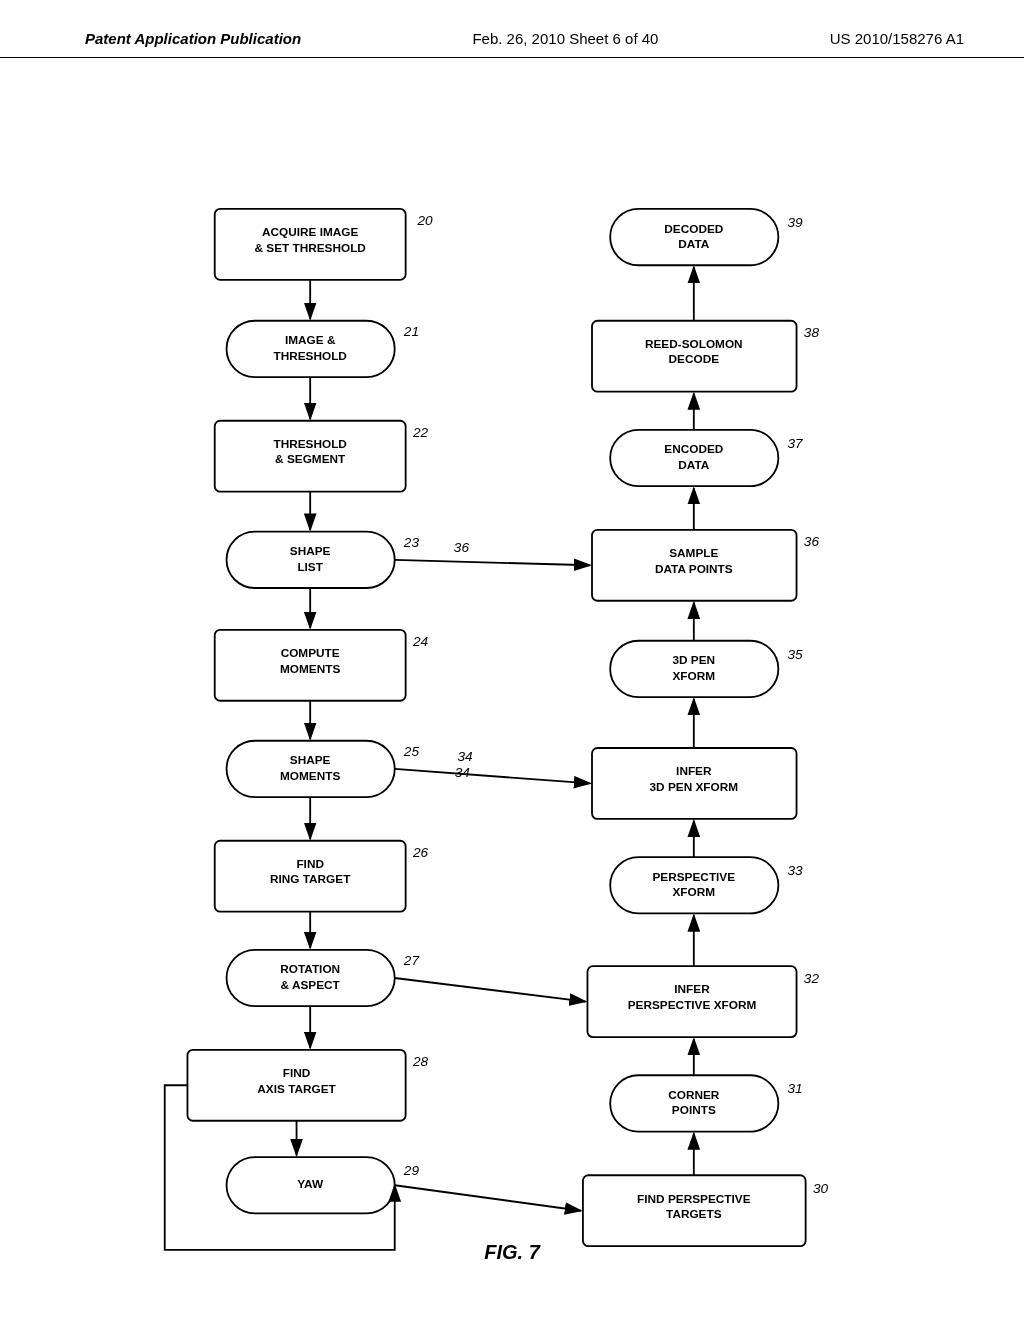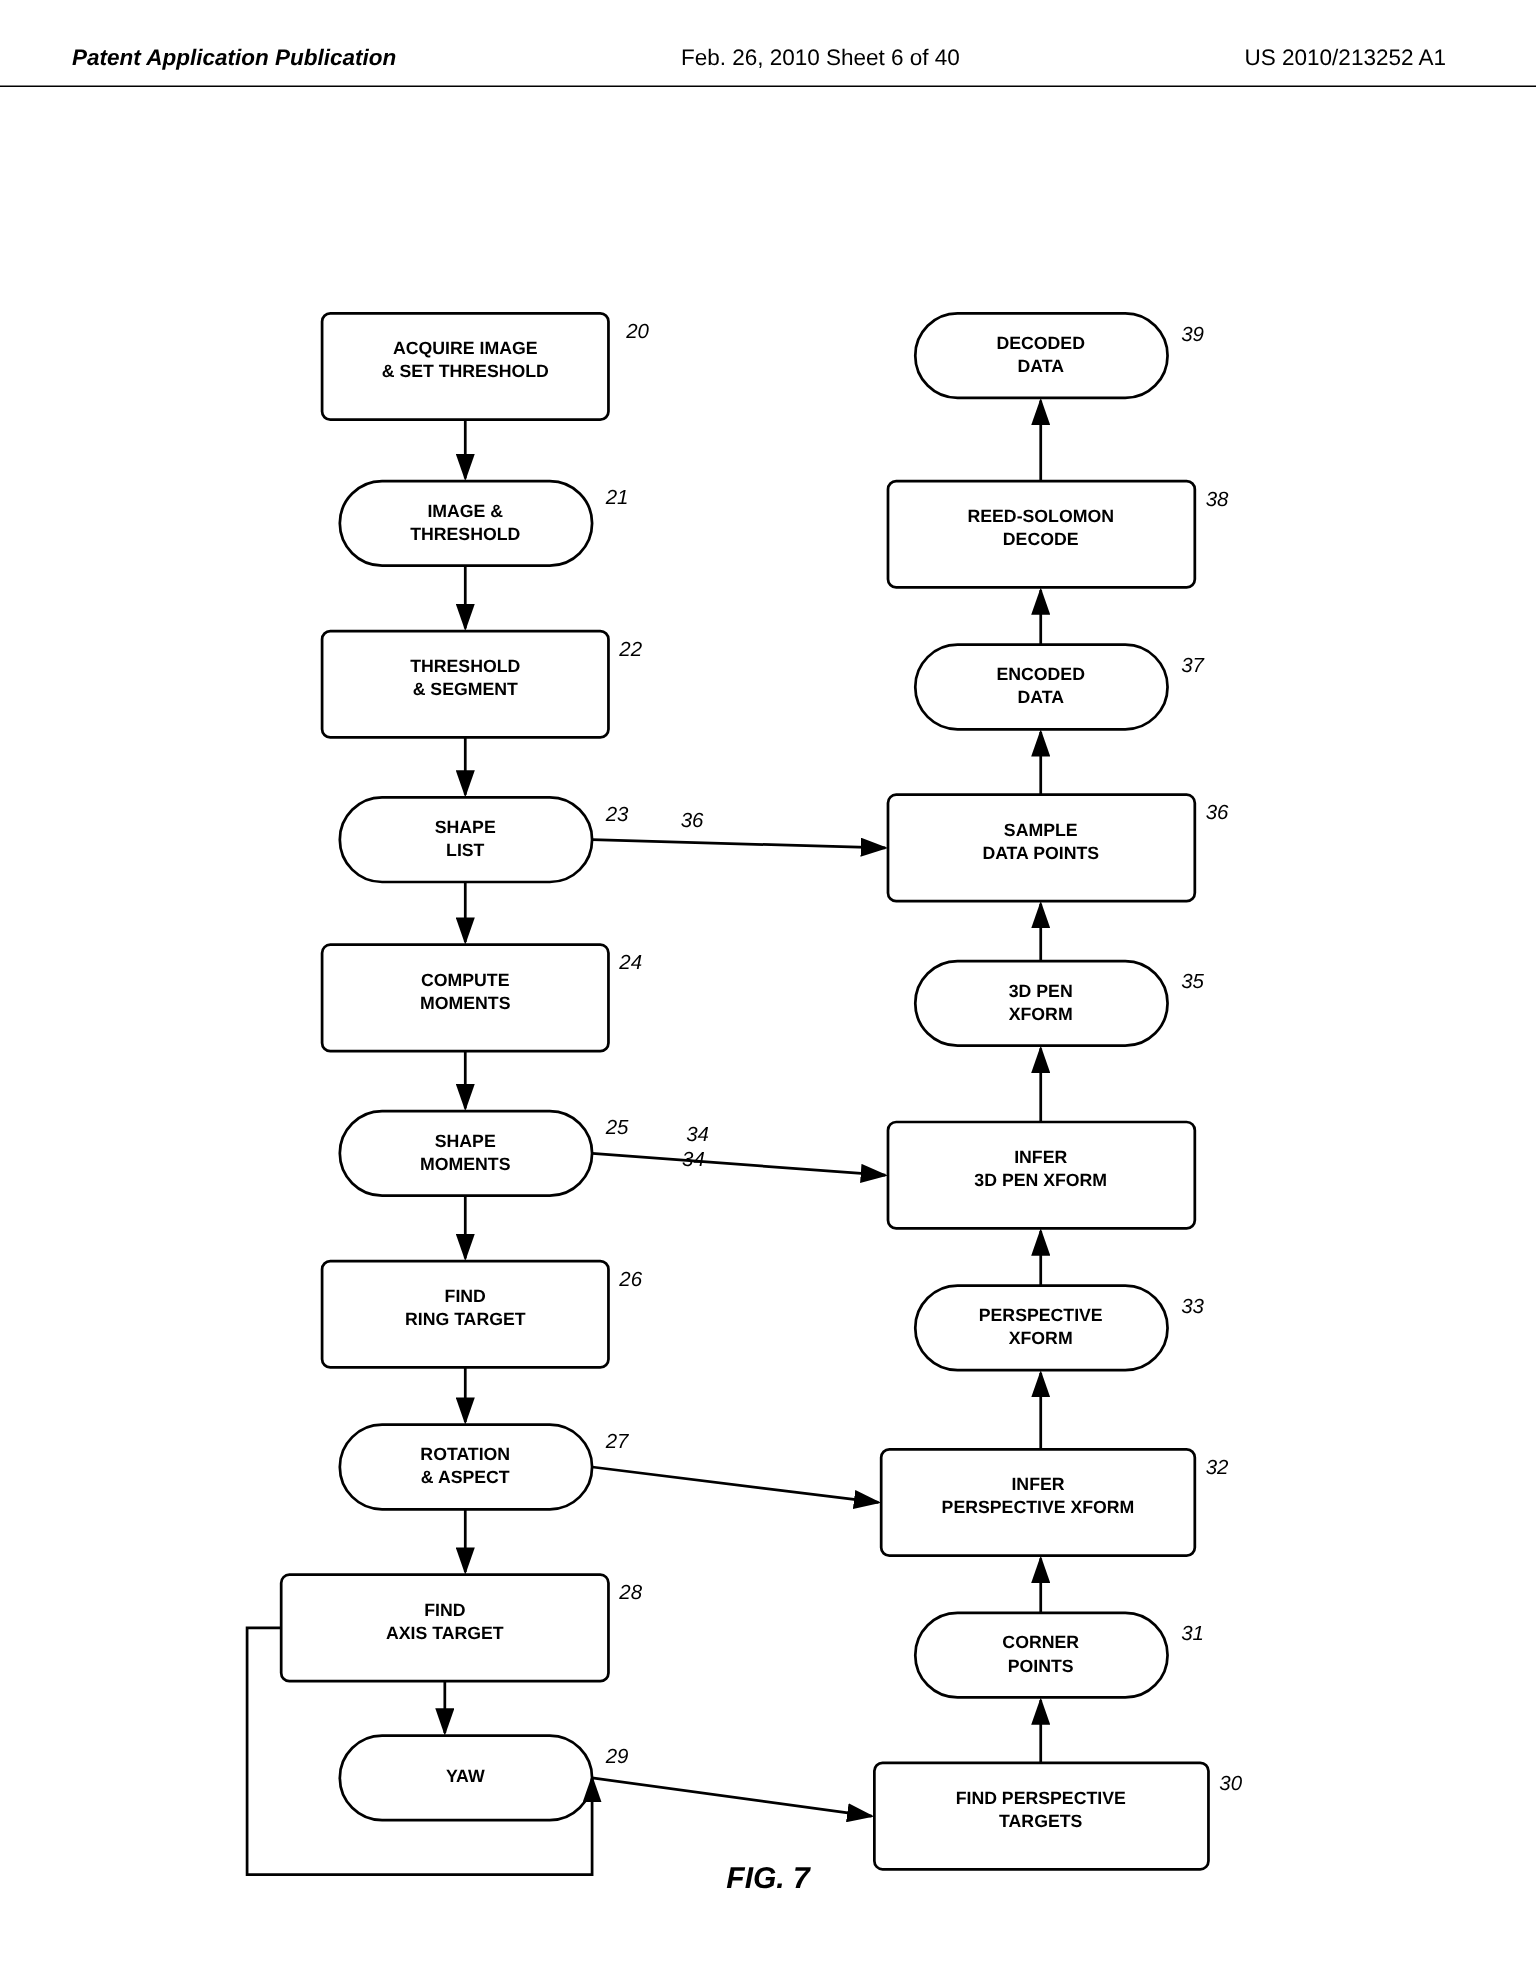--- a/index.html
+++ b/index.html
@@ -8,21 +8,21 @@
       font-family: Arial, sans-serif;
       width: 1024px;
       min-height: 1320px;
       position: relative;
       overflow: hidden;
     }
 
     .page-header {
       display: flex;
       justify-content: space-between;
-      padding: 30px 60px 10px 48px;
+      padding: 30px 60px 10px 85px;
       font-size: 15px;
       border-bottom: 1px solid #000;
     }
 
     .header-left { font-weight: bold; font-style: italic; }
     .header-center { font-weight: normal; }
     .header-right { font-weight: normal; }
 
     .diagram-container {
       position: relative;
@@ -38,21 +38,21 @@
       width: 100%;
       height: 100%;
     }
   </style>
 </head>
 <body>
 
 <div class="page-header">
   <span class="header-left">Patent Application Publication</span>
   <span class="header-center">Feb. 26, 2010  Sheet 6 of 40</span>
-  <span class="header-right">US 2010/213252 A1</span>
+  <span class="header-right">US 2010/158276 A1</span>
 </div>
 
 <div class="diagram-container">
   <svg class="main-diagram" viewBox="0 0 1024 1320" xmlns="http://www.w3.org/2000/svg">
     <defs>
       <marker id="arrowhead" markerWidth="10" markerHeight="7" refX="9" refY="3.5" orient="auto">
         <polygon points="0 0, 10 3.5, 0 7" fill="#000"></polygon>
       </marker>
     </defs>
 

